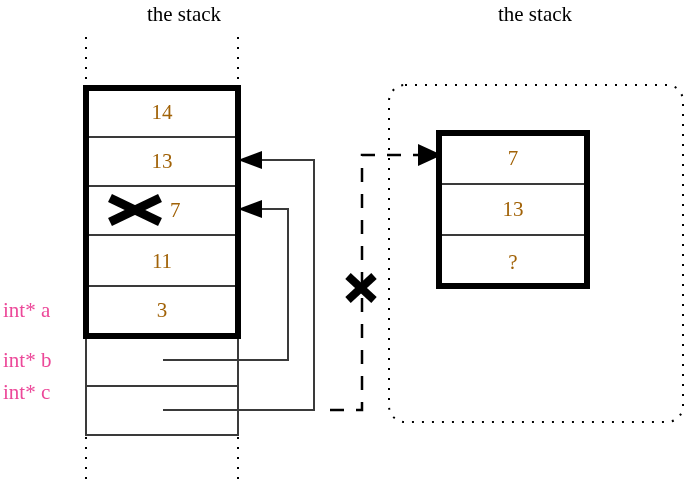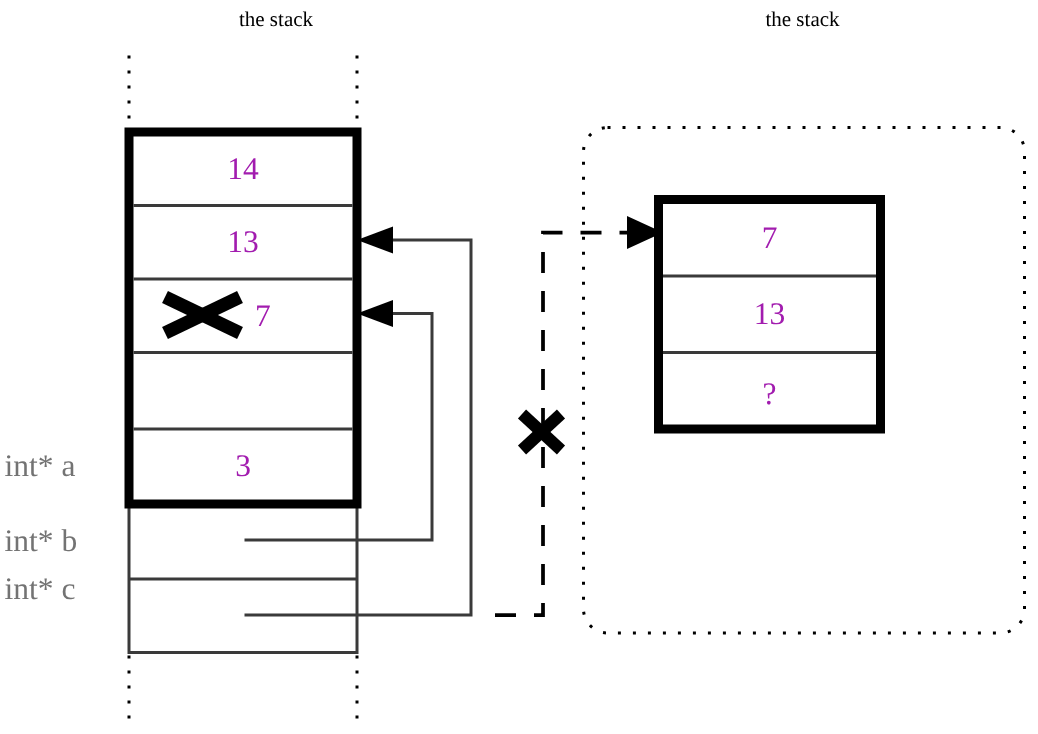--- a/index.html
+++ b/index.html
@@ -11,21 +11,21 @@
     position: relative;
     width: 692px;
     height: 489px;
     background: #ffffff;
     overflow: hidden;
     font-family: "Liberation Serif", "DejaVu Serif", serif;
     color: #000000;
   }
   .title {
     position: absolute;
-    font-size: 14px;
+    font-size: 21px;
     line-height: 24px;
     white-space: nowrap;
     text-align: center;
     color: #000;
   }
   #title-stack { left: 104px; top: 2px; width: 160px; }
   #title-heap  { left: 455px; top: 2px; width: 160px; }
 
   svg.layer {
     position: absolute;
@@ -34,28 +34,28 @@
     width: 692px;
     height: 489px;
   }
 
   .cell-text {
     position: absolute;
     font-size: 21px;
     line-height: 21px;
     white-space: nowrap;
     text-align: center;
-    color: #a21caf;
+    color: #a16207;
   }
   .var-label {
     position: absolute;
     font-size: 21px;
     line-height: 21px;
     white-space: nowrap;
-    color: #737373;
+    color: #ec4899;
     text-align: left;
   }
 </style>
 </head>
 <body>
 
 <div id="canvas">
 
   <div class="title" id="title-stack">the stack</div>
   <div class="title" id="title-heap">the stack</div>
@@ -105,20 +105,21 @@
     <rect x="389" y="85" width="294" height="337" rx="16" ry="16" fill="none" stroke="#000" stroke-width="2" stroke-dasharray="2,8" stroke-linecap="butt"></rect>
 
     <rect x="439" y="133" width="148" height="153" fill="#fff" stroke="#000" stroke-width="6"></rect>
     <line x1="442" y1="184" x2="584" y2="184" stroke="#3a3a3a" stroke-width="2"></line>
     <line x1="442" y1="235" x2="584" y2="235" stroke="#3a3a3a" stroke-width="2"></line>
   </svg>
 
   <div class="cell-text" style="left:86px; top:102px; width:152px;">14</div>
   <div class="cell-text" style="left:86px; top:151px; width:152px;">13</div>
   <div class="cell-text" style="left:170px; top:200px; width:40px; text-align:left;">7</div>
+  <div class="cell-text" style="left:86px; top:251px; width:152px;">11</div>
   <div class="cell-text" style="left:86px; top:300px; width:152px;">3</div>
 
   <div class="var-label" style="left:3px; top:300px;">int* a</div>
   <div class="var-label" style="left:3px; top:350px;text-align:center;">int* b</div>
   <div class="var-label" style="left:3px; top:382px;">int* c</div>
 
   <div class="cell-text" style="left:439px; top:148px; width:148px;">7</div>
   <div class="cell-text" style="left:439px; top:199px; width:148px;">13</div>
   <div class="cell-text" style="left:439px; top:252px; width:148px;">?</div>
 

